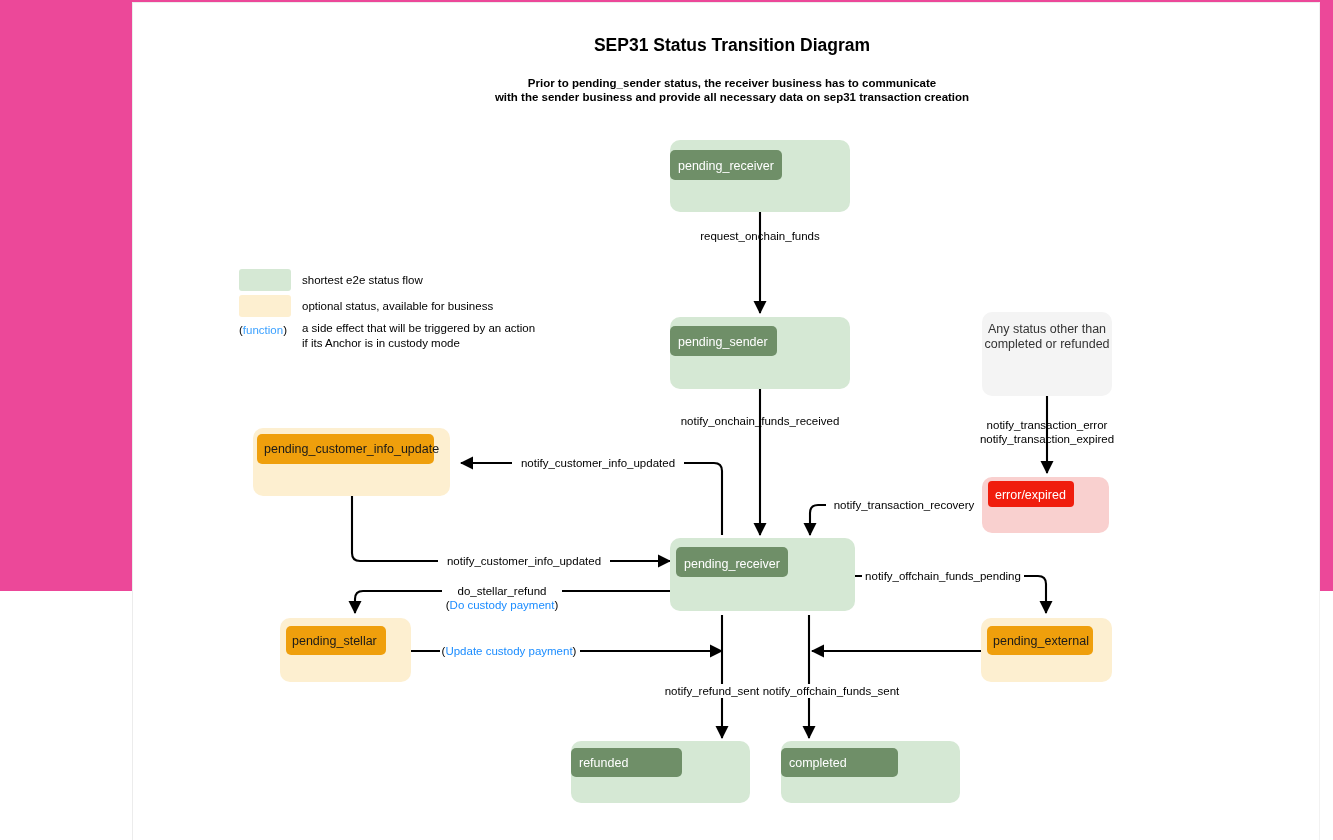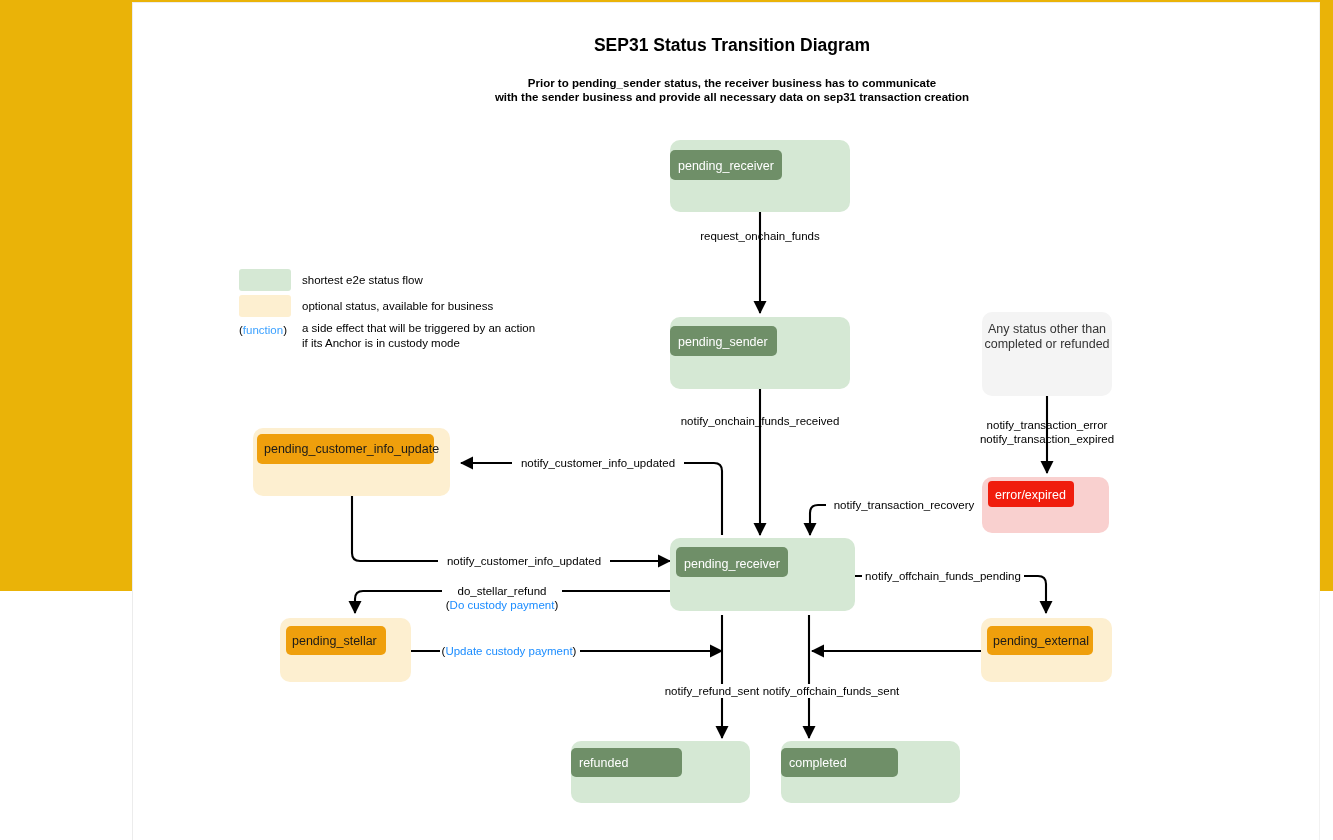--- a/index.html
+++ b/index.html
@@ -5,21 +5,21 @@
   html, body { margin:0; padding:0; }
   body {
     width:1333px; height:840px;
     background:#ffffff;
     font-family:"Liberation Sans", sans-serif;
     overflow:hidden;
   }
   #page {
     position:relative;
     width:1333px; height:591px;
-    background:#eab308;
+    background:#ec4899;
   }
   
   #canvas-frame {
     position:absolute;
     left:132px; top:2px;
     width:1188px; height:838px;
     border-left:1.5px solid #ececec;
     border-top:1.5px solid #ececec;
     border-right:1.5px solid #f2f2f2;
     box-sizing:border-box;

